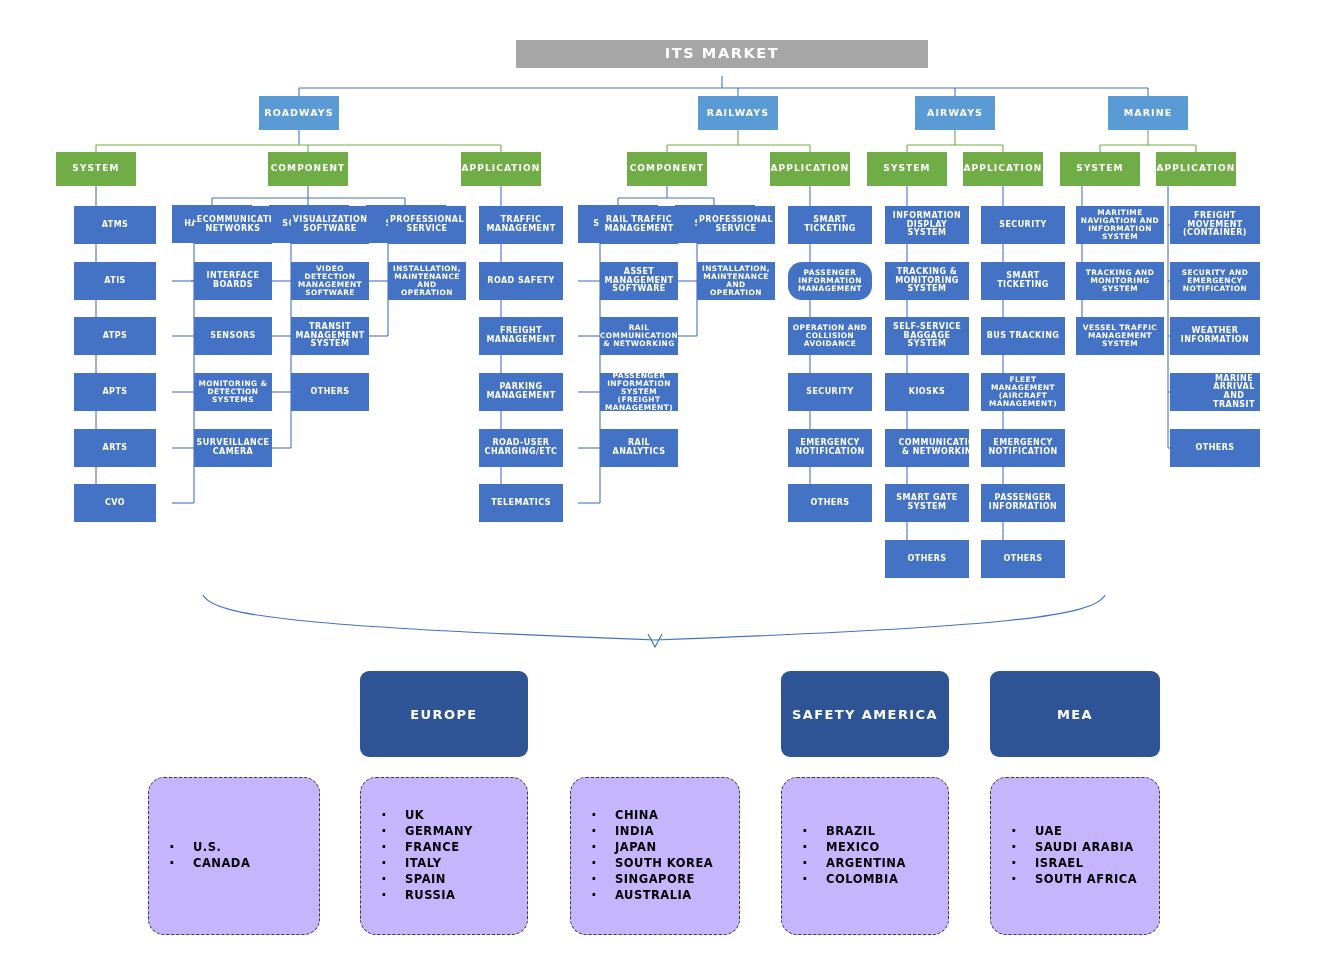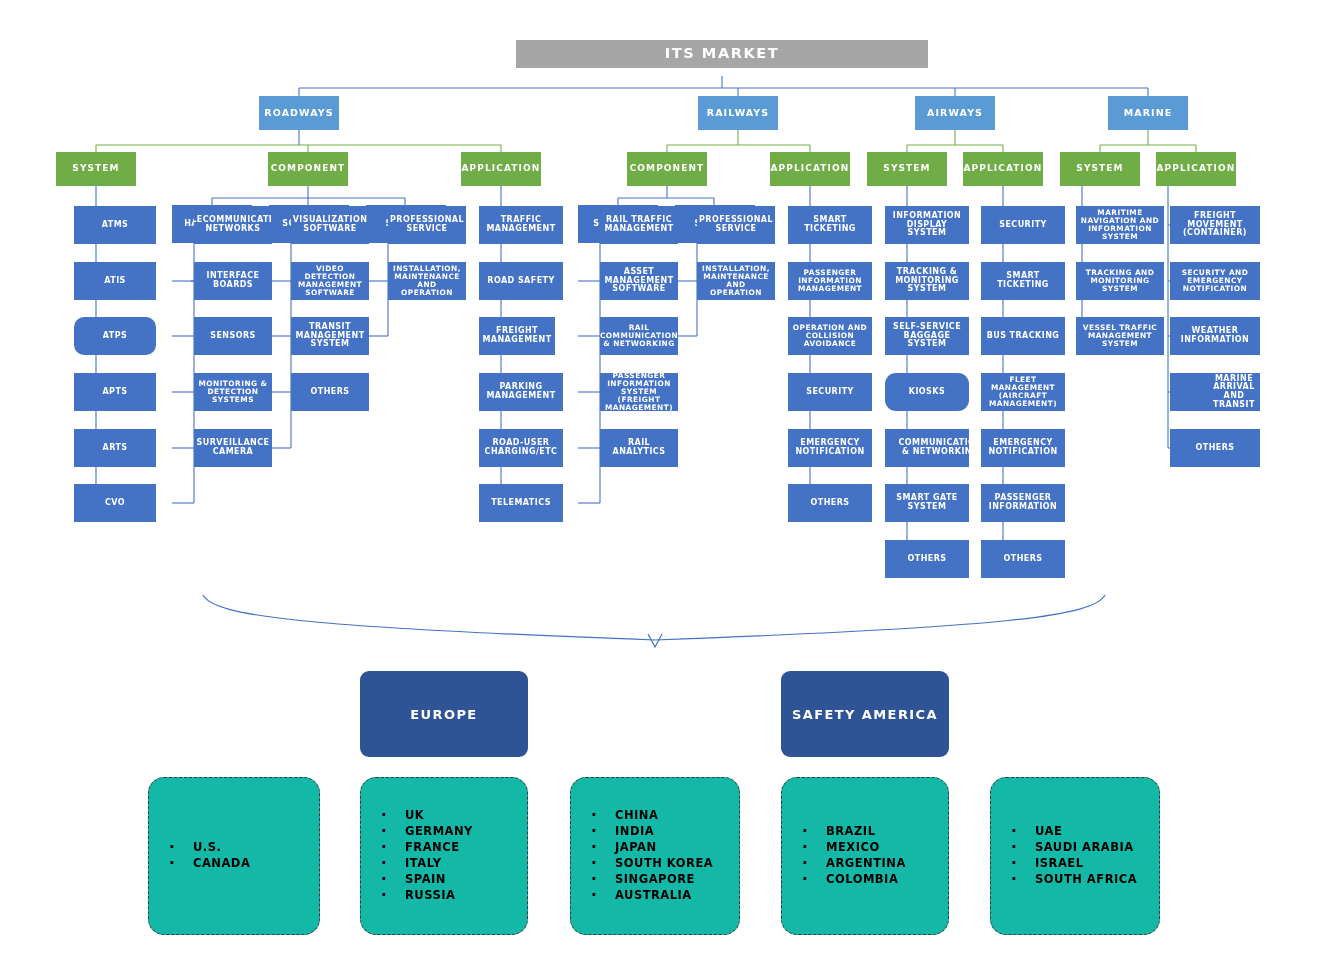--- a/index.html
+++ b/index.html
@@ -21,21 +21,21 @@
   .cat{background:#70ad47;font-size:9px;letter-spacing:1.1px;}
   .leaf{background:#4472c4;font-size:8px;letter-spacing:.45px;padding:1px 2px;}
   .leaf.sm{font-size:7.4px;}
 
   .region{
     position:absolute;box-sizing:border-box;background:#2e5496;
     border-radius:9px;display:flex;align-items:center;justify-content:center;
     color:#fff;font-weight:bold;font-size:13px;letter-spacing:1.4px;text-align:center;
   }
   .countrybox{
-    position:absolute;box-sizing:border-box;background:#14b8a6;
+    position:absolute;box-sizing:border-box;background:#c4b5fd;
     border:1.4px dashed #3a3a3a;border-radius:16px;
     display:flex;align-items:center;
   }
   .countrybox ul{
     list-style:none;margin:0;padding:0 0 0 14px;width:100%;
   }
   .countrybox li{
     font-size:11.5px;font-weight:bold;color:#000;letter-spacing:.5px;
     line-height:1.38;position:relative;padding-left:30px;white-space:normal;
   }
@@ -248,21 +248,21 @@
     <span>SERVICE</span>
   </div>
 
   <div id="leaf-layer">
       <div class="node leaf" style="left: 74px; top: 206px; width: 82px; height: 38px;">
         <span>ATMS</span>
       </div>
       <div class="node leaf" style="left: 74px; top: 262px; width: 82px; height: 38px;">
         <span>ATIS</span>
       </div>
-      <div class="node leaf" style="left: 74px; top: 317px; width: 82px; height: 38px; border-radius: 10px;">
+      <div class="node leaf" style="left: 74px; top: 317px; width: 82px; height: 38px;">
         <span>ATPS</span>
       </div>
       <div class="node leaf" style="left: 74px; top: 373px; width: 82px; height: 38px;">
         <span>APTS</span>
       </div>
       <div class="node leaf" style="left: 74px; top: 429px; width: 82px; height: 38px;">
         <span>ARTS</span>
       </div>
       <div class="node leaf" style="left: 74px; top: 484px; width: 82px; height: 38px;">
         <span>CVO</span>
@@ -299,21 +299,21 @@
       </div>
       <div class="node leaf sm" style="left: 388px; top: 262px; width: 78px; height: 38px;">
         <span>INSTALLATION, MAINTENANCE AND OPERATION</span>
       </div>
       <div class="node leaf" style="left: 479px; top: 206px; width: 84px; height: 38px;">
         <span>TRAFFIC MANAGEMENT</span>
       </div>
       <div class="node leaf" style="left: 479px; top: 262px; width: 84px; height: 38px;">
         <span>ROAD SAFETY</span>
       </div>
-      <div class="node leaf" style="left: 479px; top: 317px; width: 76px; height: 38px; align-items: center;">
+      <div class="node leaf" style="left: 479px; top: 317px; width: 84px; height: 38px; align-items: center;">
         <span>FREIGHT MANAGEMENT</span>
       </div>
       <div class="node leaf" style="left: 479px; top: 373px; width: 84px; height: 38px;">
         <span>PARKING MANAGEMENT</span>
       </div>
       <div class="node leaf" style="left: 479px; top: 429px; width: 84px; height: 38px;">
         <span>ROAD-USER CHARGING/ETC</span>
       </div>
       <div class="node leaf" style="left: 479px; top: 484px; width: 84px; height: 38px;">
         <span>TELEMATICS</span>
@@ -335,21 +335,21 @@
       </div>
       <div class="node leaf" style="left: 697px; top: 206px; width: 78px; height: 38px;">
         <span>PROFESSIONAL SERVICE</span>
       </div>
       <div class="node leaf sm" style="left: 697px; top: 262px; width: 78px; height: 38px;">
         <span>INSTALLATION, MAINTENANCE AND OPERATION</span>
       </div>
       <div class="node leaf" style="left: 788px; top: 206px; width: 84px; height: 38px;">
         <span>SMART TICKETING</span>
       </div>
-      <div class="node leaf sm" style="left: 788px; top: 262px; width: 84px; height: 38px;">
+      <div class="node leaf sm" style="left: 788px; top: 262px; width: 84px; height: 38px; border-radius: 14px;">
         <span>PASSENGER INFORMATION MANAGEMENT</span>
       </div>
       <div class="node leaf sm" style="left: 788px; top: 317px; width: 84px; height: 38px;">
         <span>OPERATION AND COLLISION AVOIDANCE</span>
       </div>
       <div class="node leaf" style="left: 788px; top: 373px; width: 84px; height: 38px;">
         <span>SECURITY</span>
       </div>
       <div class="node leaf" style="left: 788px; top: 429px; width: 84px; height: 38px;">
         <span>EMERGENCY NOTIFICATION</span>
@@ -359,21 +359,21 @@
       </div>
       <div class="node leaf" style="left: 885px; top: 206px; width: 84px; height: 38px;">
         <span>INFORMATION DISPLAY SYSTEM</span>
       </div>
       <div class="node leaf" style="left: 885px; top: 262px; width: 84px; height: 38px;">
         <span>TRACKING &amp; MONITORING SYSTEM</span>
       </div>
       <div class="node leaf" style="left: 885px; top: 317px; width: 84px; height: 38px;">
         <span>SELF-SERVICE BAGGAGE SYSTEM</span>
       </div>
-      <div class="node leaf" style="left: 885px; top: 373px; width: 84px; height: 38px; border-radius: 11px;">
+      <div class="node leaf" style="left: 885px; top: 373px; width: 84px; height: 38px;">
         <span>KIOSKS</span>
       </div>
       <div class="node leaf" style="left: 885px; top: 429px; width: 84px; height: 38px; padding-left: 29px;">
         <span>COMMUNICATION &amp; NETWORKING</span>
       </div>
       <div class="node leaf" style="left: 885px; top: 484px; width: 84px; height: 38px;">
         <span>SMART GATE SYSTEM</span>
       </div>
       <div class="node leaf" style="left: 885px; top: 540px; width: 84px; height: 38px;">
         <span>OTHERS</span>
@@ -423,20 +423,23 @@
       <div class="node leaf" style="left: 1170px; top: 429px; width: 90px; height: 38px;">
         <span>OTHERS</span>
       </div>
     </div>
 
   <div class="region" style="left:360px;top:671px;width:168px;height:86px;">
     <span>EUROPE</span>
   </div>
   <div class="region" style="left:781px;top:671px;width:168px;height:86px;">
     <span>SAFETY AMERICA</span>
+  </div>
+  <div class="region" style="left:990px;top:671px;width:170px;height:86px;">
+    <span>MEA</span>
   </div>
 
   <div id="country-layer">
       <div class="countrybox" style="left: 148px; top: 777px; width: 172px; height: 158px;">
         <ul>
           <li>U.S.</li>
           <li>CANADA</li>
         </ul>
       </div>
       <div class="countrybox" style="left: 360px; top: 777px; width: 168px; height: 158px;">

